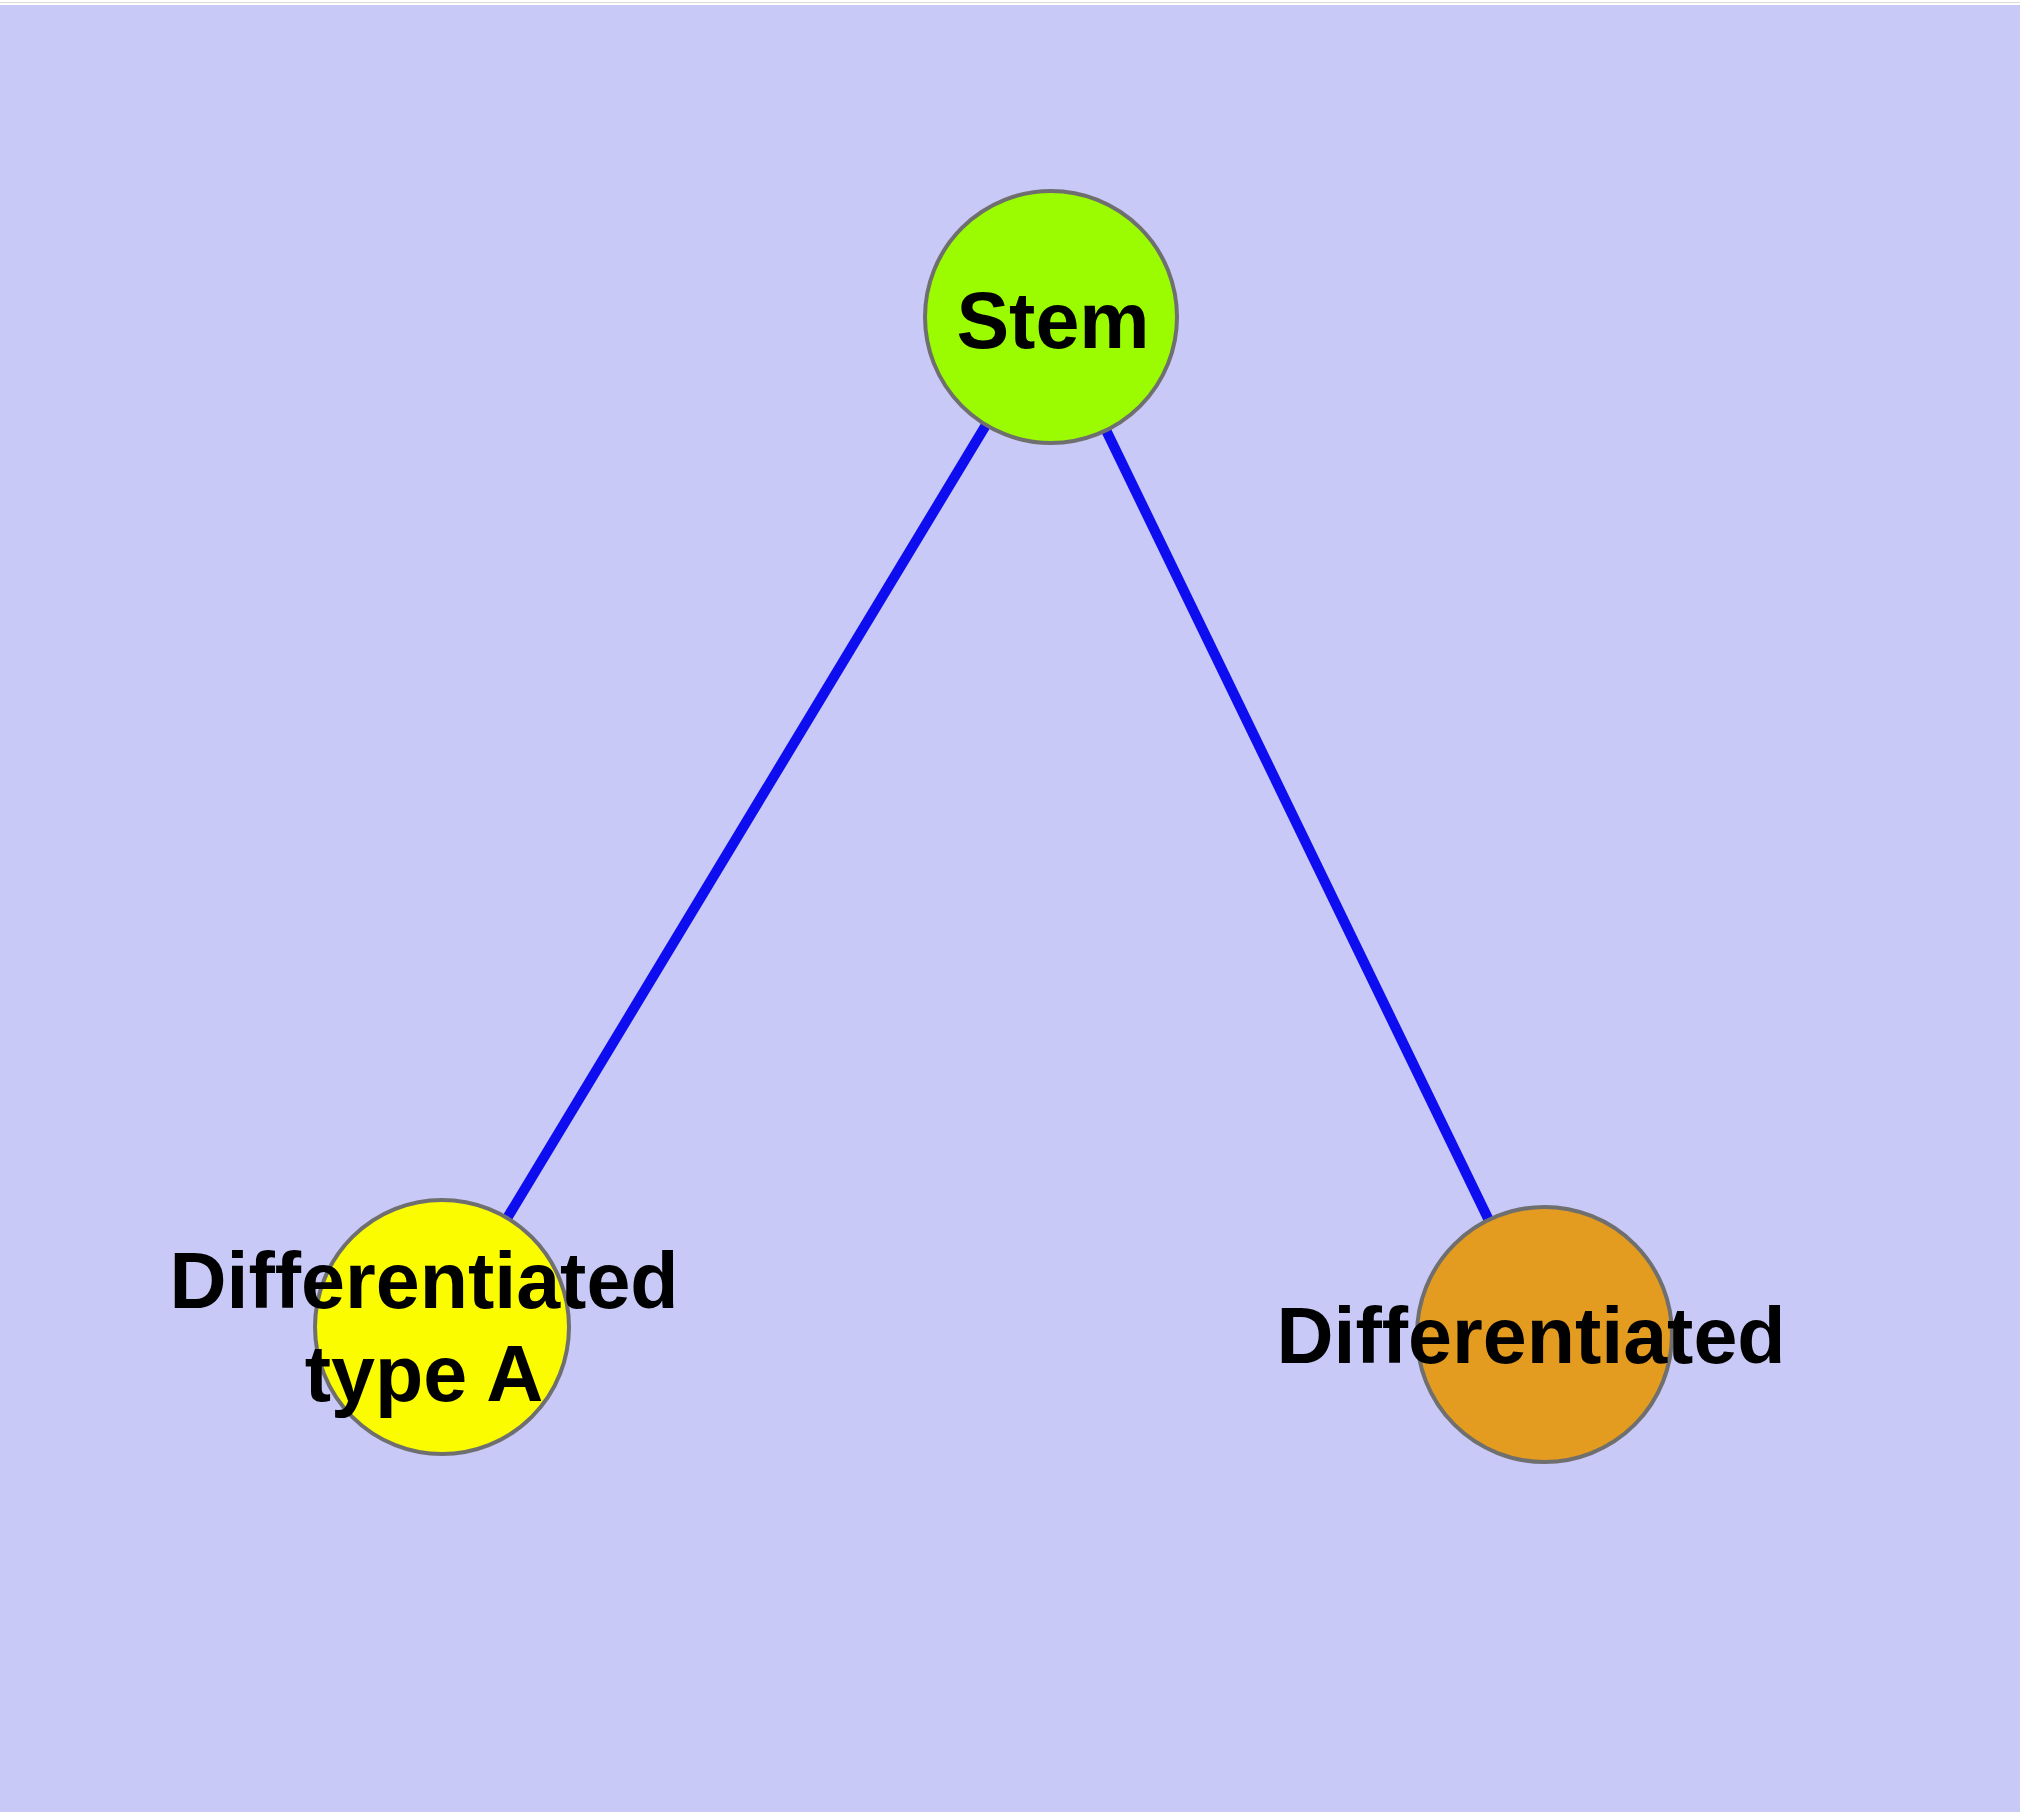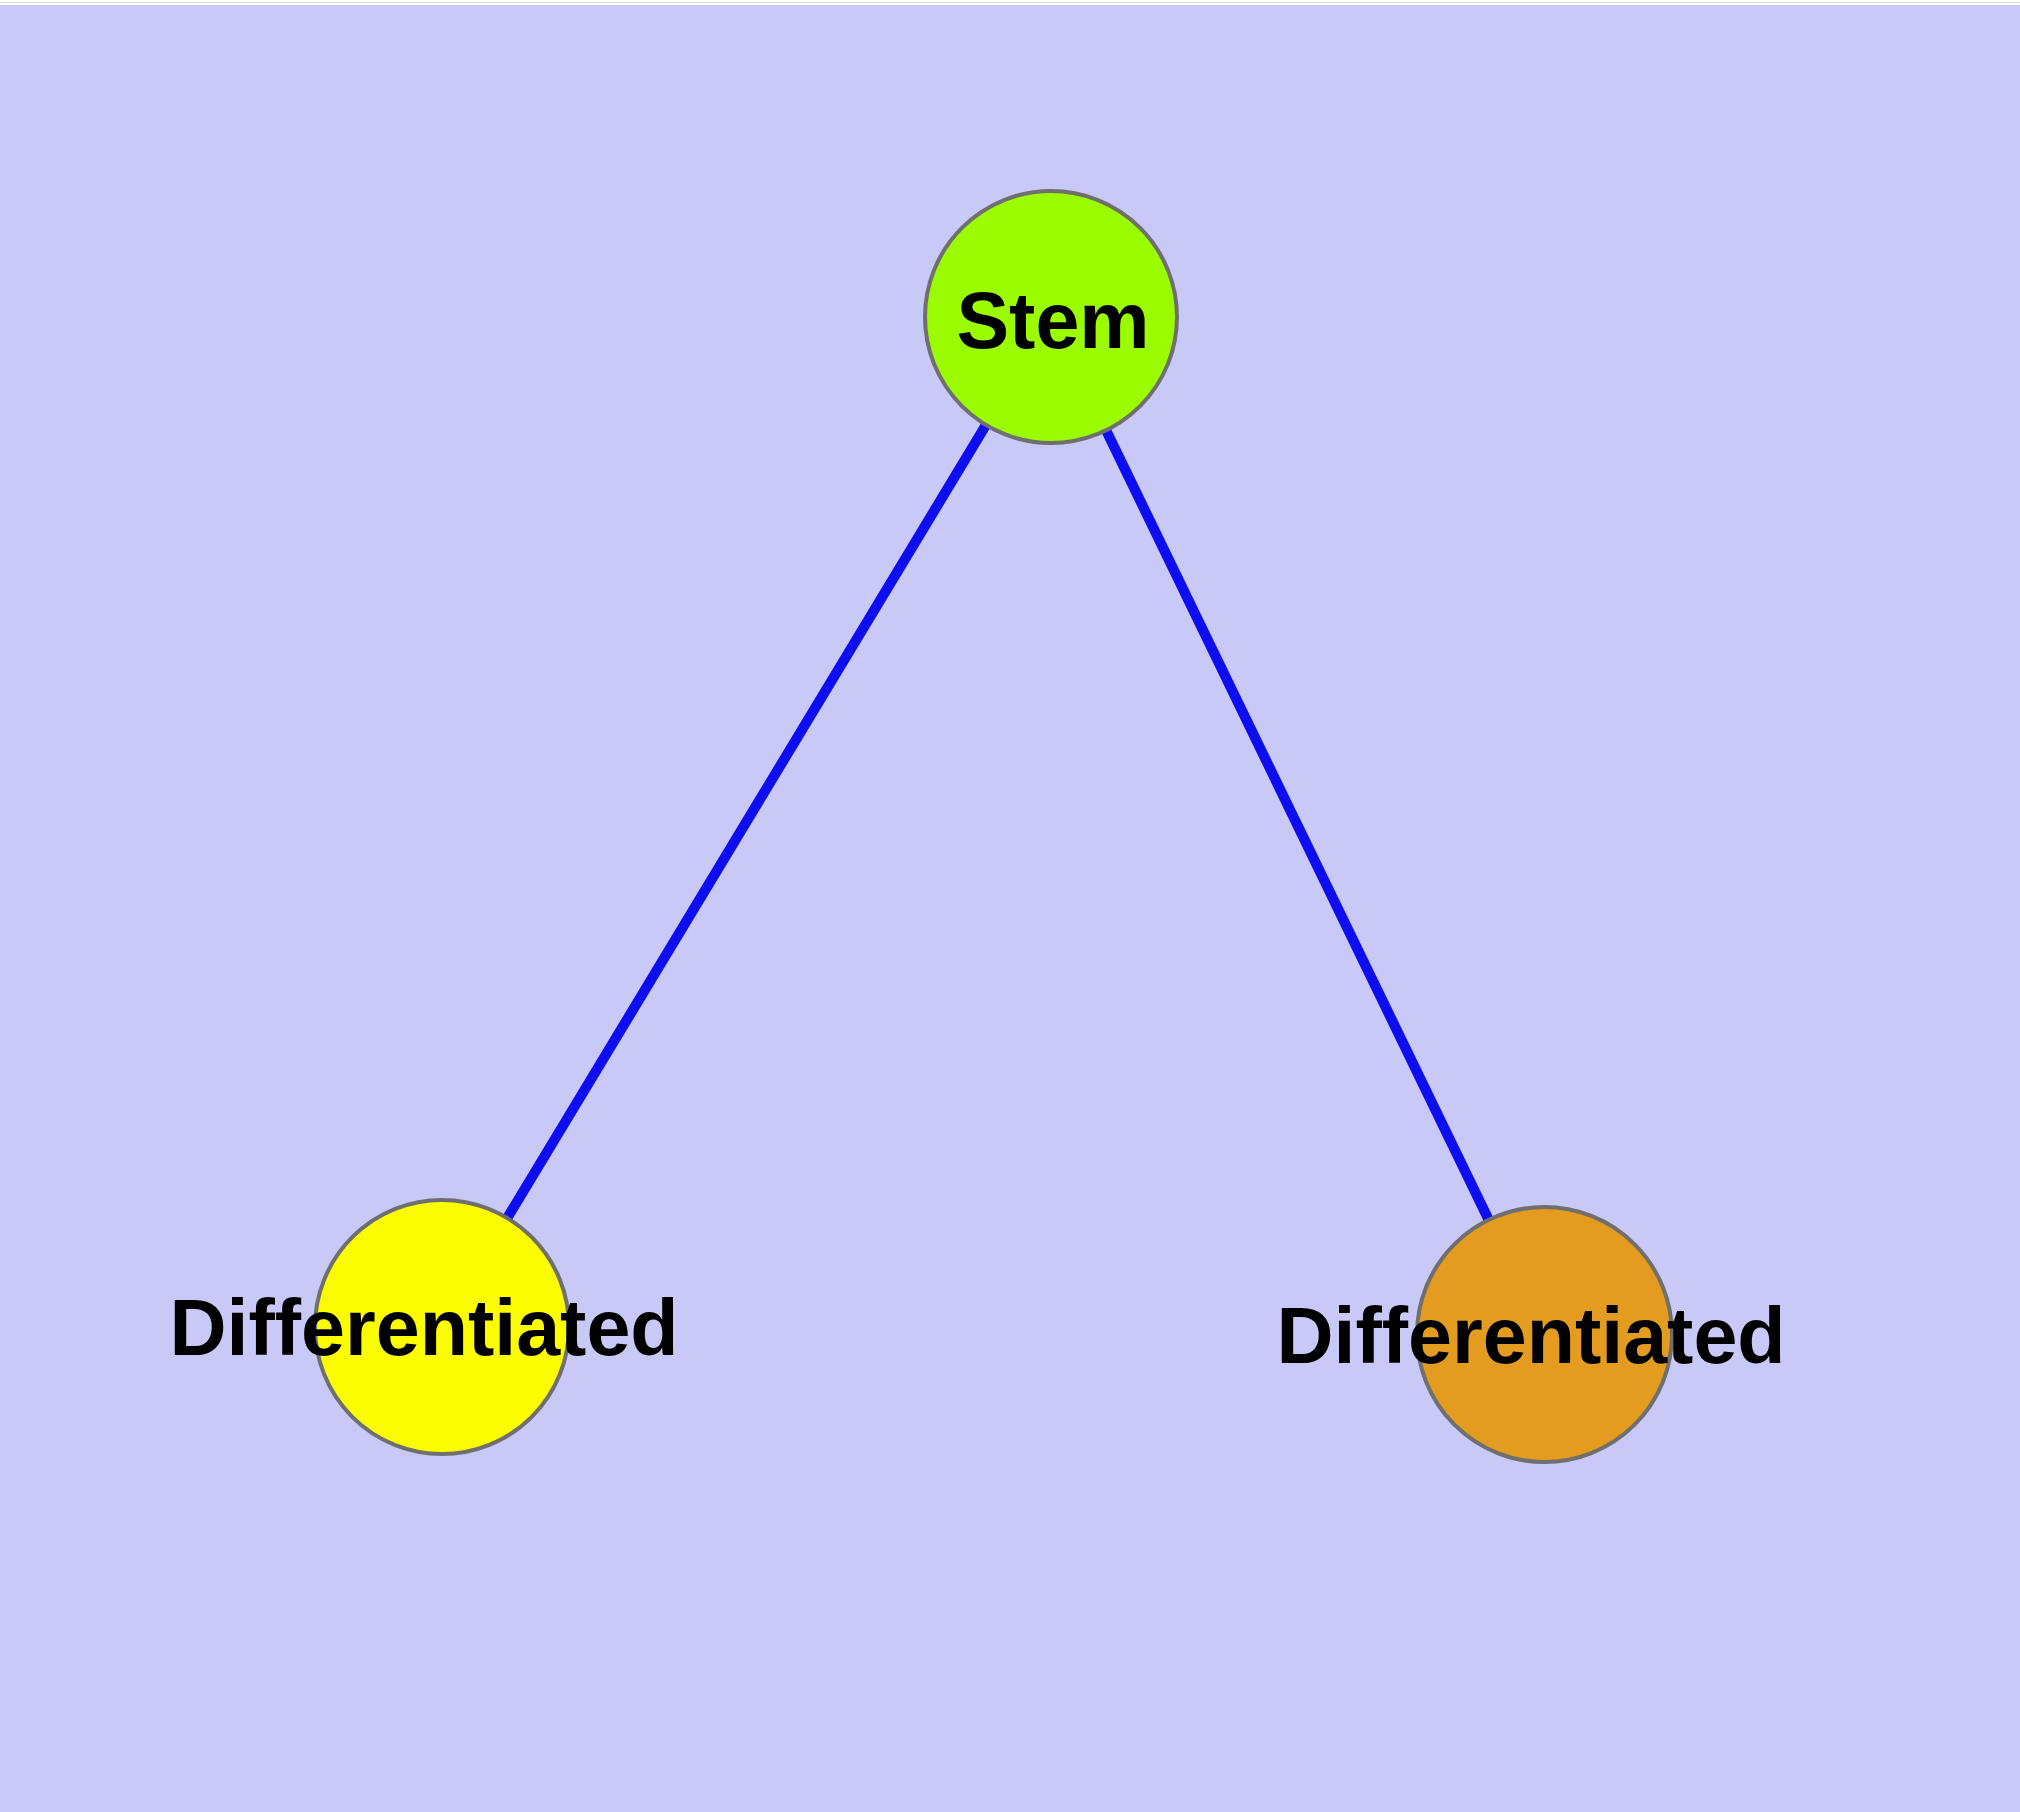--- a/index.html
+++ b/index.html
@@ -85,20 +85,21 @@
   <div class="node" style="left: 313px; top: 1198px; width: 258px; height: 258px; background: rgb(252, 252, 0); border-color: rgb(111, 111, 111);"></div>
 
   <div class="node" style="left: 1415px; top: 1205px; width: 259px; height: 259px; background: rgb(227, 155, 32); border-color: rgb(111, 111, 111);"></div>
 
   <div class="node-label" style="left: 1053px; top: 320px;">
     <div>Stem</div>
   </div>
 
   <div class="node-label" style="left: 424px; top: 1327px;">
     <div>Differentiated</div>
+    <div>type A</div>
   </div>
 
   <div class="node-label" style="left: 1531px; top: 1335px;">
     <div>Differentiated</div>
   </div>
 
 </div>
 
 
 </body></html>

